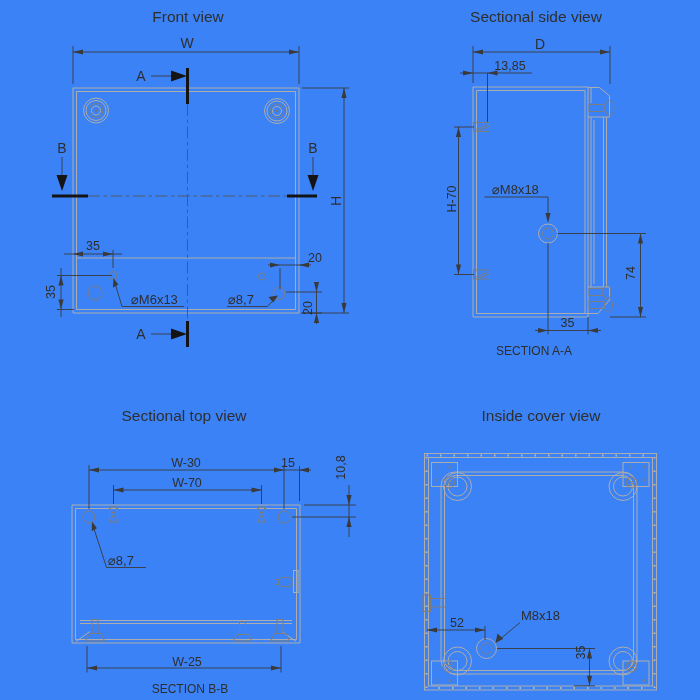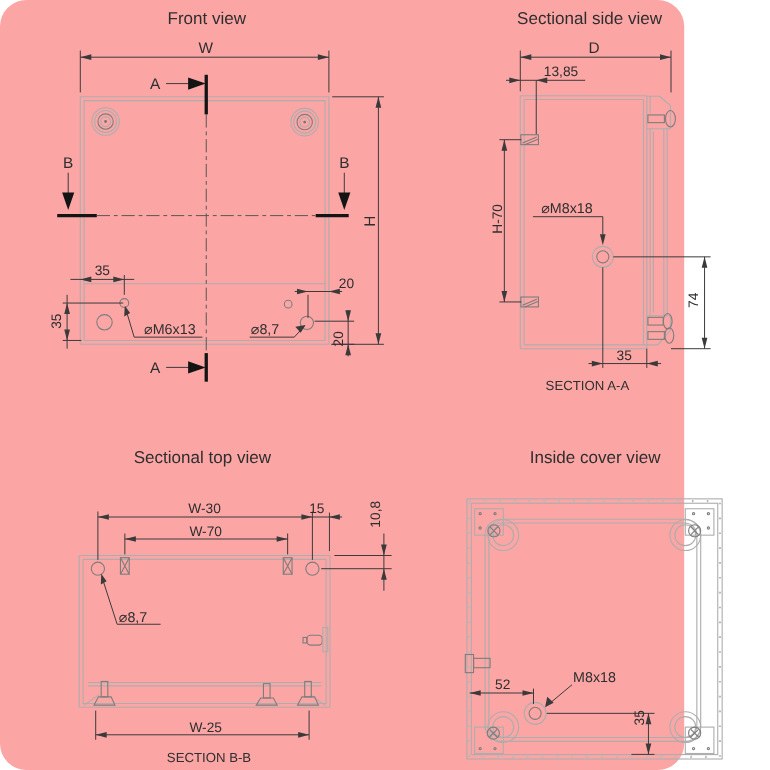--- a/index.html
+++ b/index.html
@@ -1,16 +1,16 @@
 <!DOCTYPE html>
 <html style="--model-line: #adadad; --model-dark: #7d7d7d; --dim-line: #3a3a3a; --section-line: #141414; --text-color: #2e2e2e;"><head>
 <meta charset="utf-8">
 <style>
   html,body{margin:0;padding:0;background:#ffffff;}
-  .stage{width:622px;height:700px;background:#fca5a5;position:relative;font-family:"Liberation Sans","DejaVu Sans",sans-serif;border-radius:24px;}
+  .stage{width:700px;height:700px;background:#3b82f6;position:relative;font-family:"Liberation Sans","DejaVu Sans",sans-serif;}
   svg text{fill:var(--text-color,#2e2e2e);font-family:"Liberation Sans","DejaVu Sans",sans-serif;}
   .ml{stroke:var(--model-line,#adadad);fill:none;stroke-width:1;}
   .mld{stroke:var(--model-dark,#7d7d7d);fill:none;stroke-width:1;}
   .dl{stroke:var(--dim-line,#3a3a3a);fill:none;stroke-width:0.9;}
   .cl{stroke:#555;fill:none;stroke-width:0.9;stroke-dasharray:12 3.5 3.5 3.5;}
   .sl{stroke:var(--section-line,#141414);fill:none;stroke-width:3;}
   .ar{fill:var(--dim-line,#3a3a3a);stroke:none;}
   .sar{fill:var(--section-line,#141414);stroke:none;}
   .tick{stroke:#b9b9b9;fill:none;stroke-width:2;stroke-dasharray:1.5 12;}
   .t-title{font-size:15.5px;}

